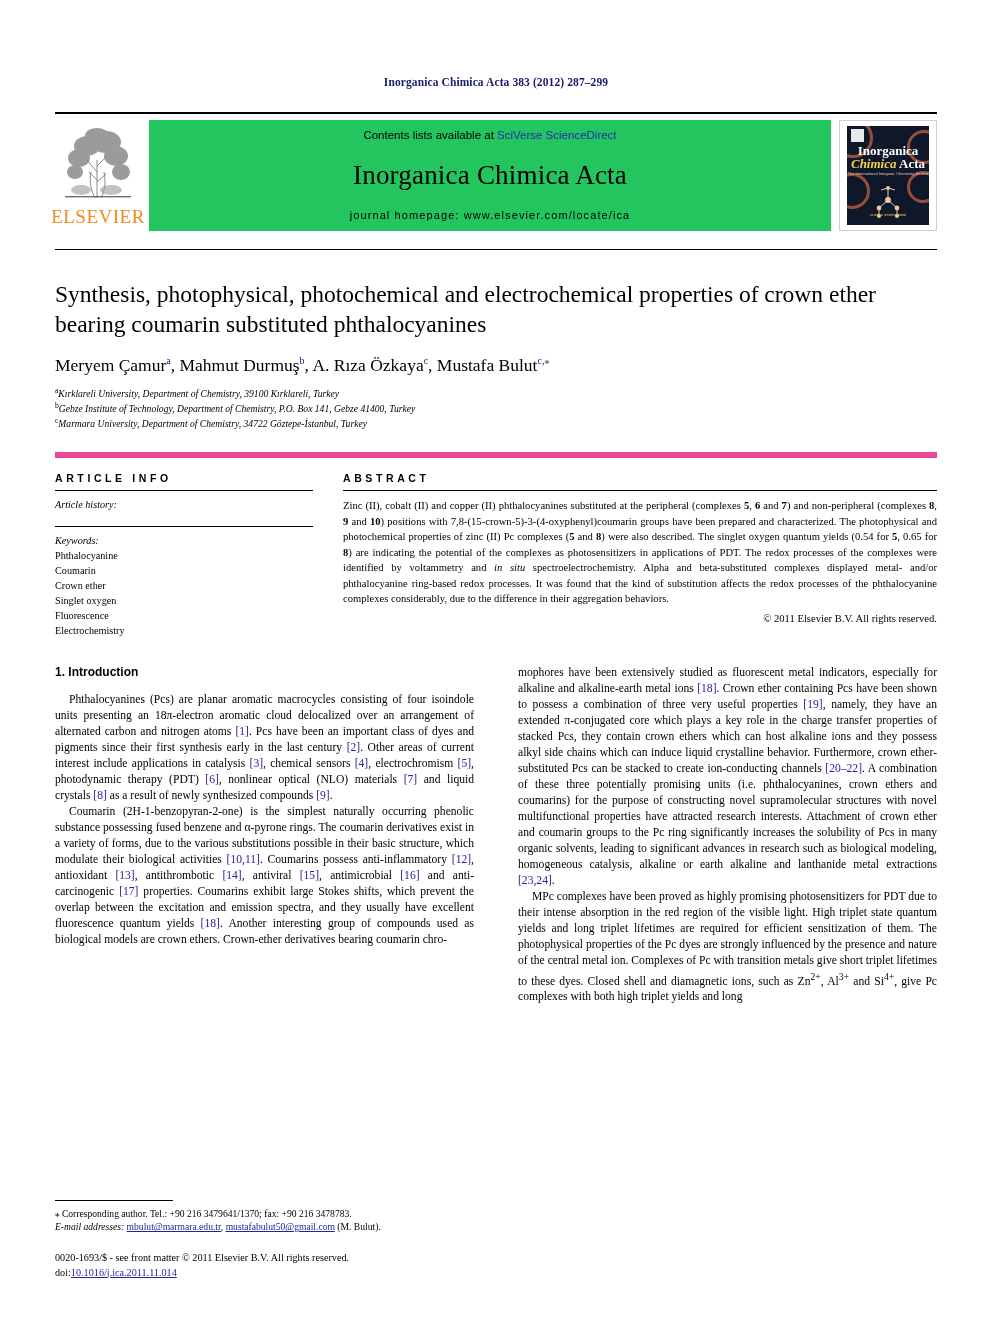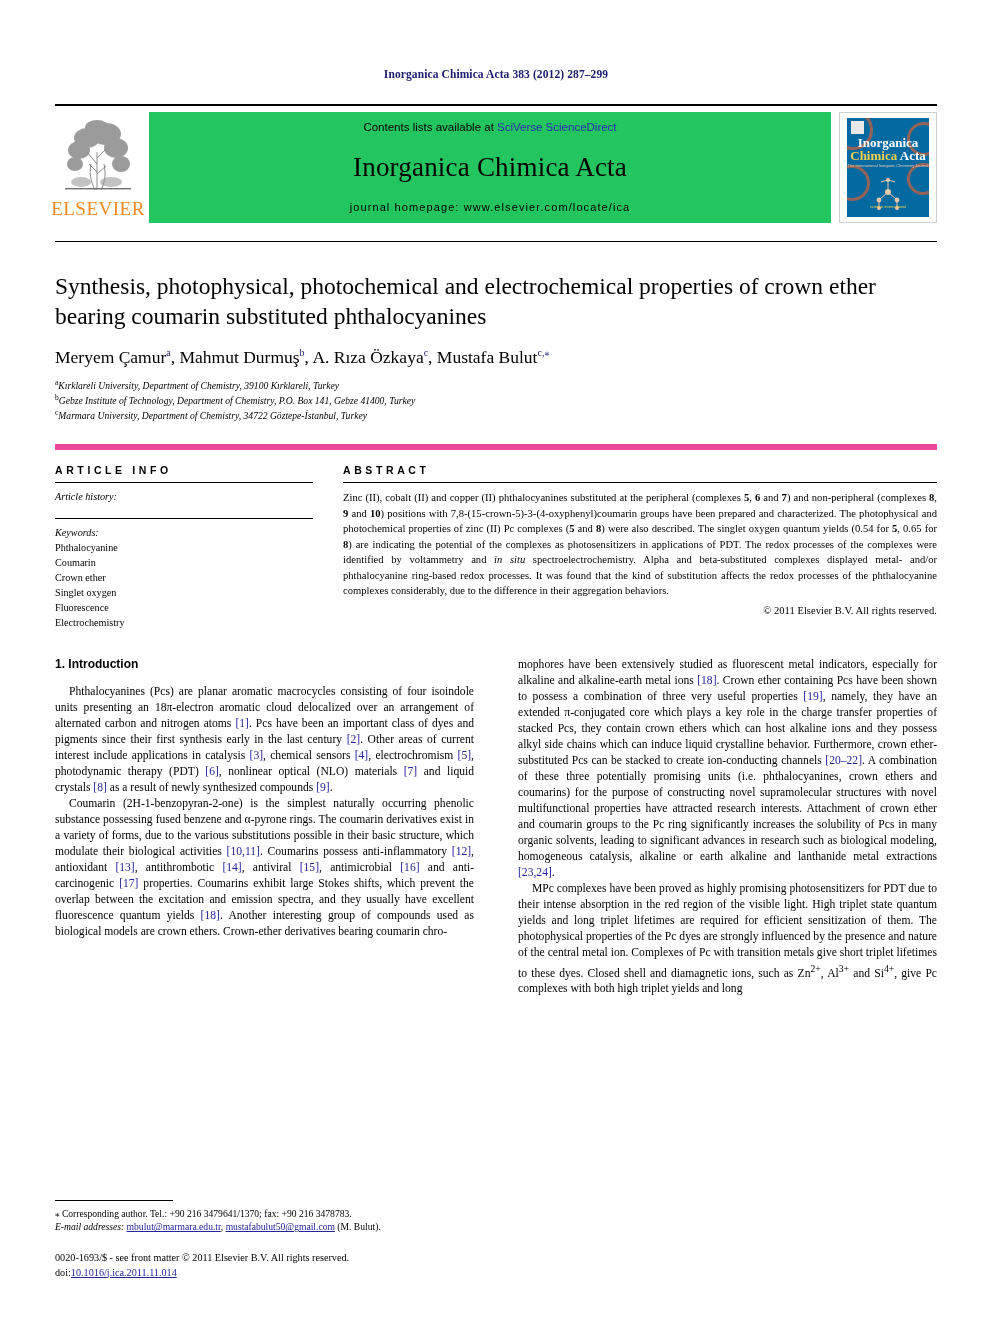--- a/index.html
+++ b/index.html
@@ -13,21 +13,21 @@
     font-family: "Liberation Serif", "DejaVu Serif", serif;
     color: #000000;
     position: relative;
     overflow: hidden;
   }
   .page {
     position: relative;
     width: 992px;
     height: 1323px;
     box-sizing: border-box;
-    padding: 0 55px;
+    padding: 8px 55px;
   }
 
   
   .running-head {
     text-align: center;
     color: #1a1a6e;
     font-size: 11.5px;
     font-weight: bold;
     padding-top: 68px;
     letter-spacing: 0.1px;
@@ -98,21 +98,21 @@
     margin: 6px 0 8px 0;
     background: #ffffff;
     border: 1px solid #cfcfcf;
     box-sizing: border-box;
     position: relative;
     overflow: hidden;
   }
   .cover-inner {
     position: absolute;
     left: 7px; right: 7px; top: 5px; bottom: 5px;
-    background: #0369a1;
+    background: #0f172a;
     overflow: hidden;
   }
   .cover-swirl {
     position: absolute;
     border: 3px solid #c6613f;
     border-radius: 50%;
     opacity: 0.75;
   }
   .cover-elsevier-mark {
     position: absolute;
@@ -123,21 +123,21 @@
   .cover-t1, .cover-t2 {
     position: absolute;
     left: 0; right: 0;
     text-align: center;
     font-family: "Liberation Serif", serif;
     font-weight: bold;
     line-height: 1;
   }
   .cover-t1 { top: 18px; font-size: 13px; color: #ffffff; }
   .cover-t2 { top: 31px; font-size: 13px; }
-  .cover-t2 .y { color: #f2d24b; }
+  .cover-t2 .y { color: #f2d24b; font-style: italic; }
   .cover-t2 .w { color: #ffffff; }
   .cover-sub {
     position: absolute;
     top: 45px; left: 0; right: 0;
     text-align: center;
     font-size: 4px;
     color: #f0c8b4;
     font-family: "Liberation Sans", sans-serif;
   }
   .cover-mol {

